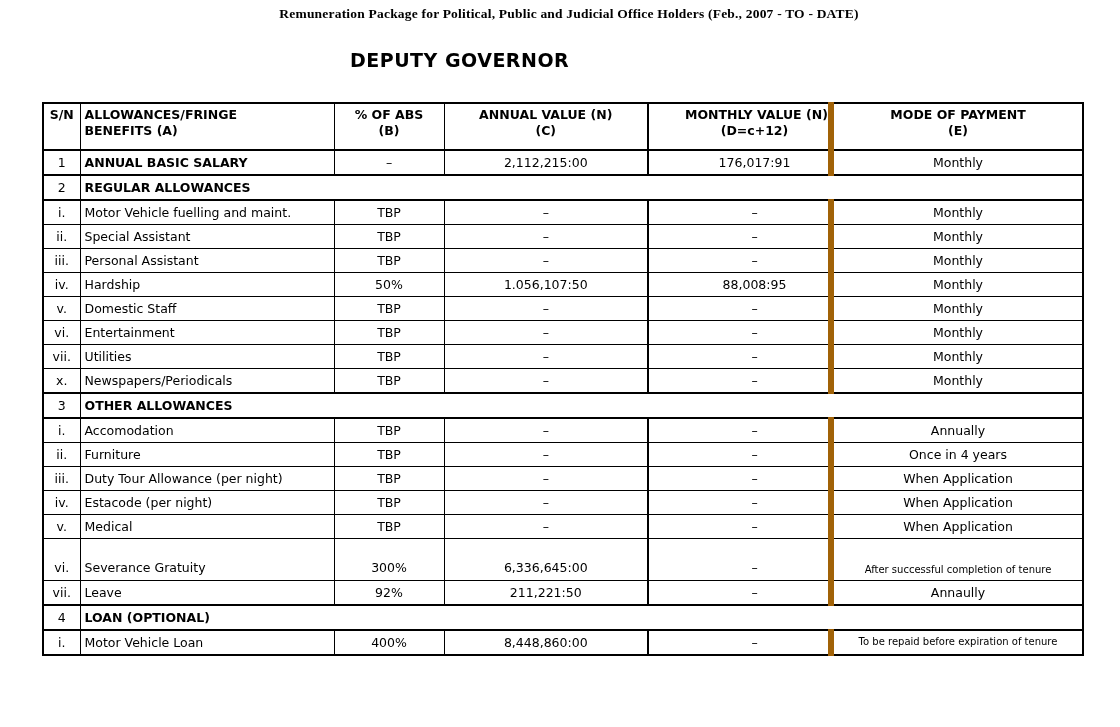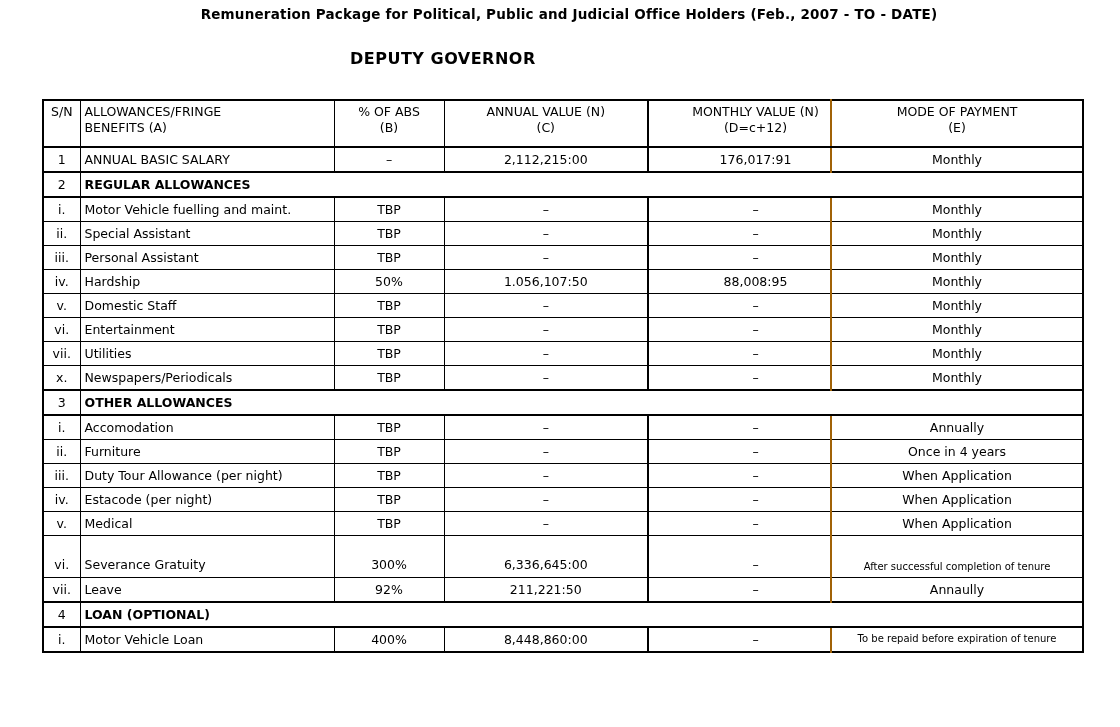--- a/index.html
+++ b/index.html
@@ -13,24 +13,25 @@
     width: 1120px;
     height: 727px;
     overflow: hidden;
   }
   .doc-title {
     font-weight: bold;
     font-size: 13.5px;
     text-align: center;
     margin: 6px 0 0 18px;
     letter-spacing: 0.2px;
+    font-family: Liberation Serif, serif;
   }
   .doc-subtitle {
     font-weight: bold;
-    font-size: 16px;
+    font-size: 19px;
     margin: 27px 0 0 350px;
     letter-spacing: 0.5px;
   }
   table.remuneration {
     border-collapse: collapse;
     table-layout: fixed;
     width: 1040px;
     margin: 31px 0 0 42px;
     border: 2px solid #000;
   }
@@ -51,32 +52,32 @@
     white-space: nowrap;
     text-align: center;
     vertical-align: middle;
   }
   thead th {
     border-top: 2px solid #000;
     border-bottom: 2px solid #000;
     height: 41px;
     vertical-align: top;
     padding-top: 3px;
-    font-weight: normal;
+    font-weight: bold;
   }
   thead th.c-label { text-align: left; margin-left: 48px; }
   thead th.c-sn    { text-align: center; }
 
   td.c-label { text-align: left; }
 
   
   .c-annual  { border-right: 2px solid #000; }
-  .c-monthly { border-right: 2px solid #a16207; padding-left: 36px; }
-
-  .bold { font-weight: normal; }
+  .c-monthly { border-right: 6px solid #a16207; padding-left: 36px; }
+
+  .bold { font-weight: bold; }
 
   tr.section-row td {
     border-top: 2px solid #000;
     border-bottom: 2px solid #000;
   }
   tr.section-row td.section-label {
     font-weight: bold;
     text-align: left;
   }
   tr.total-row td {

